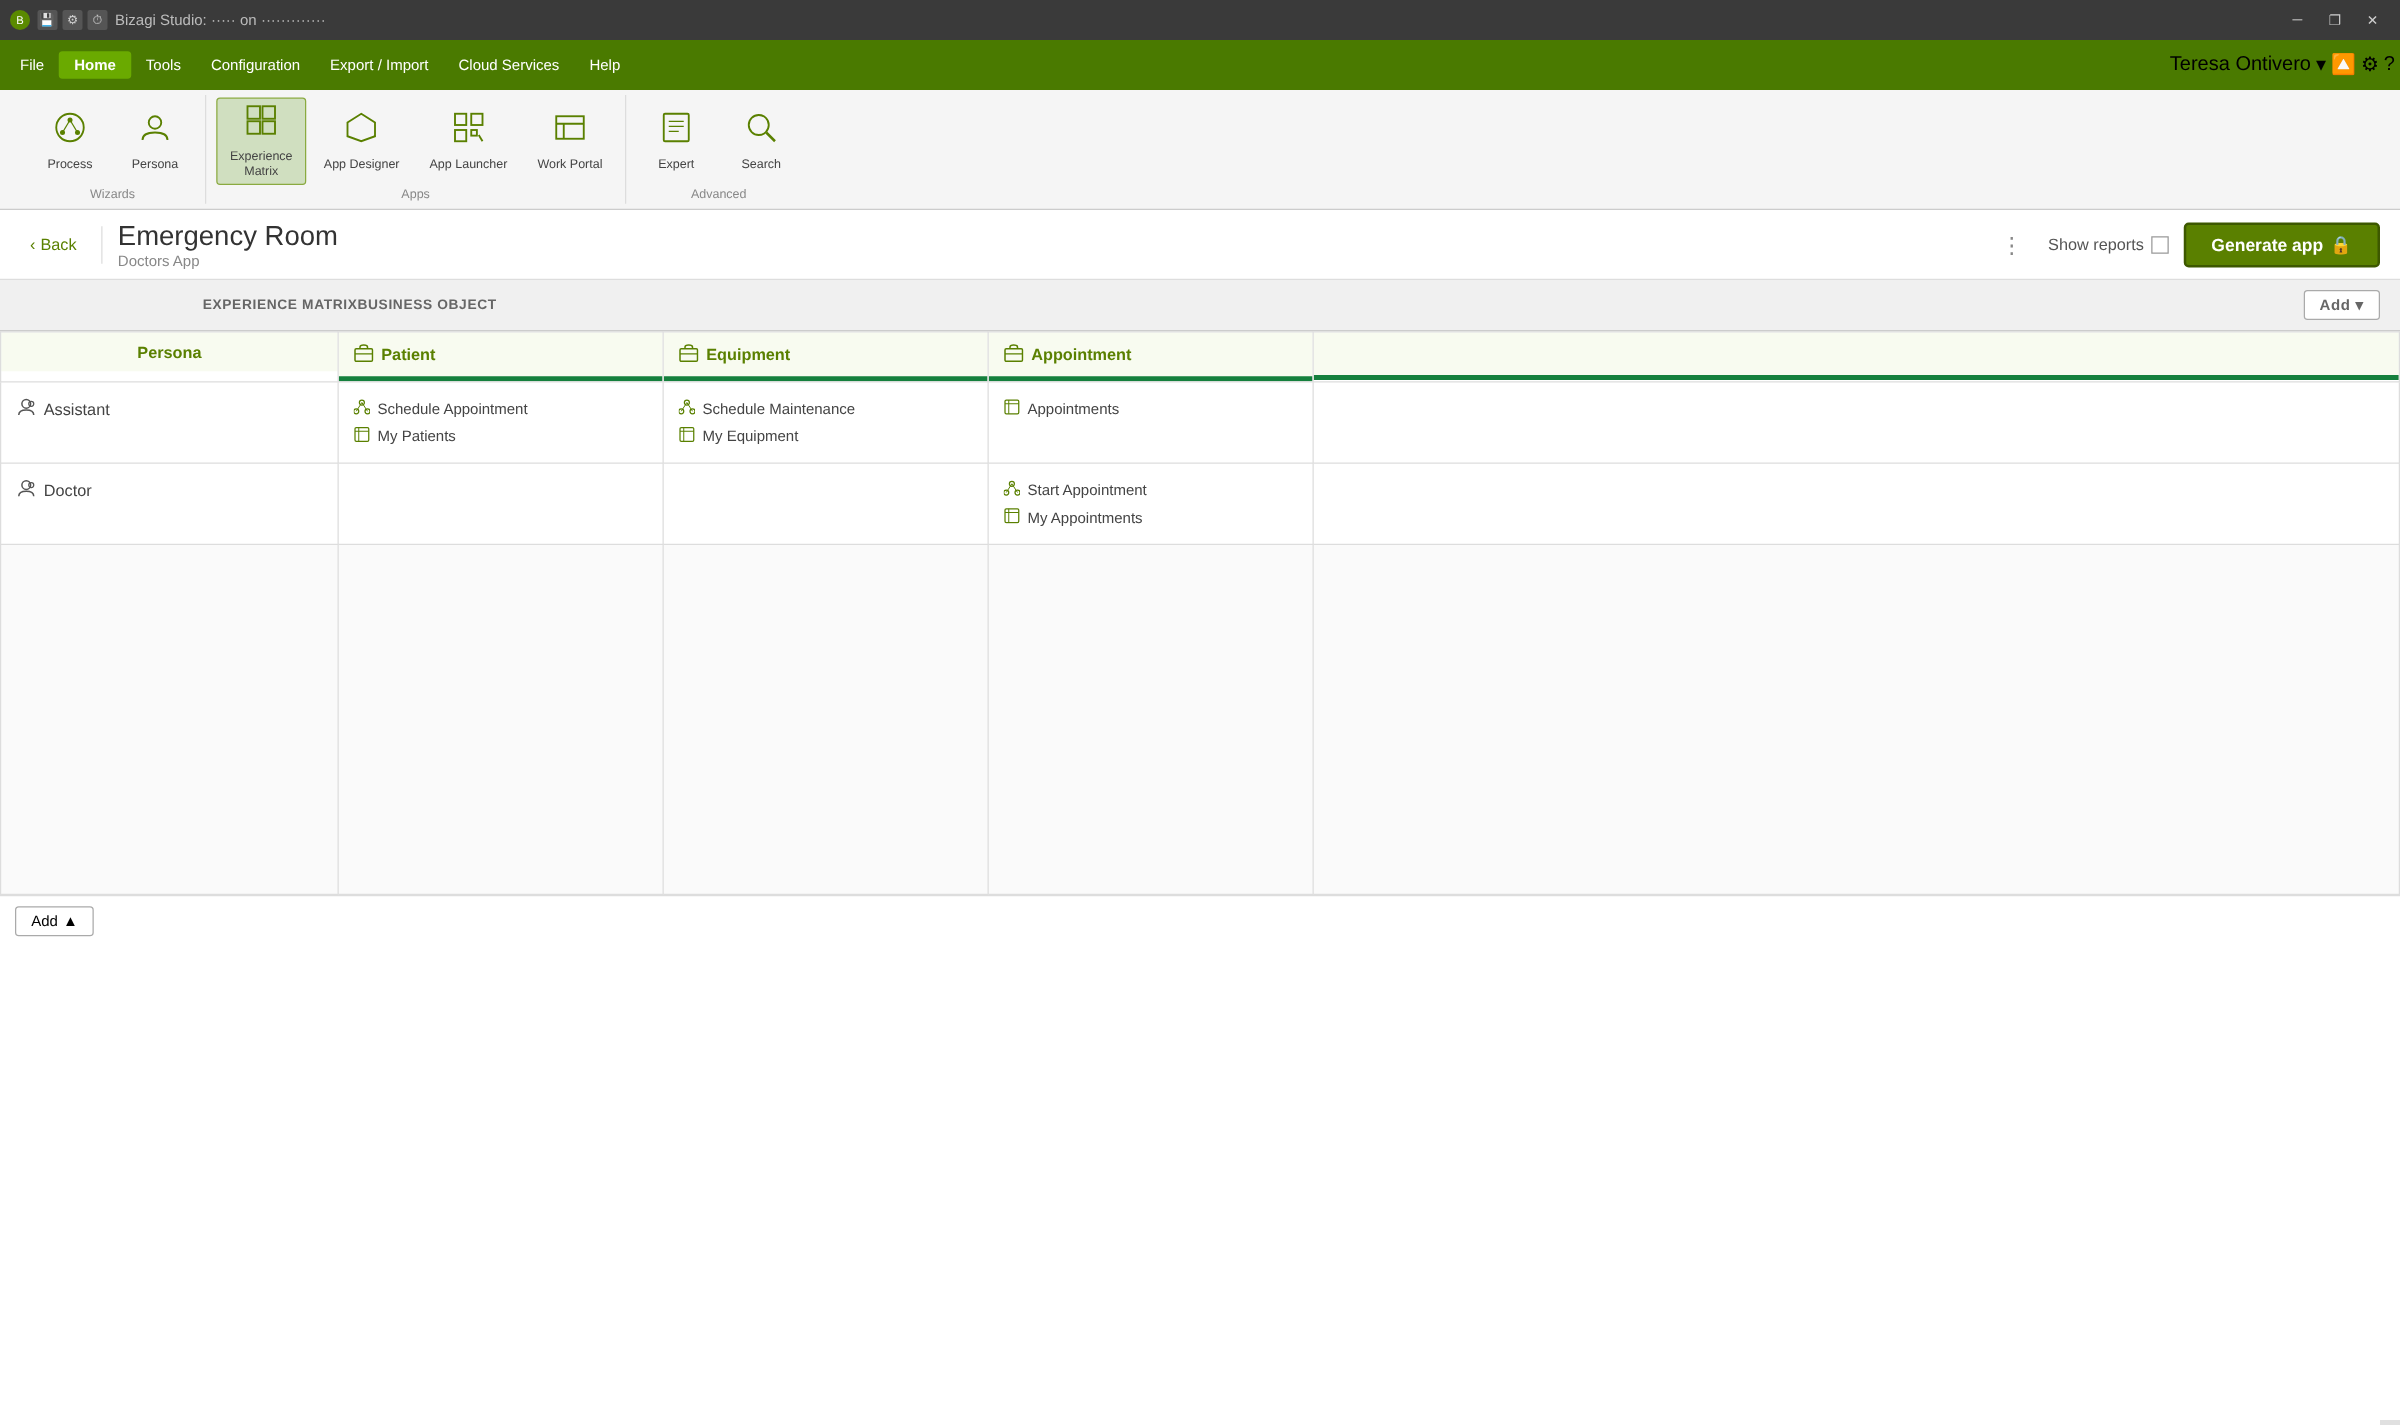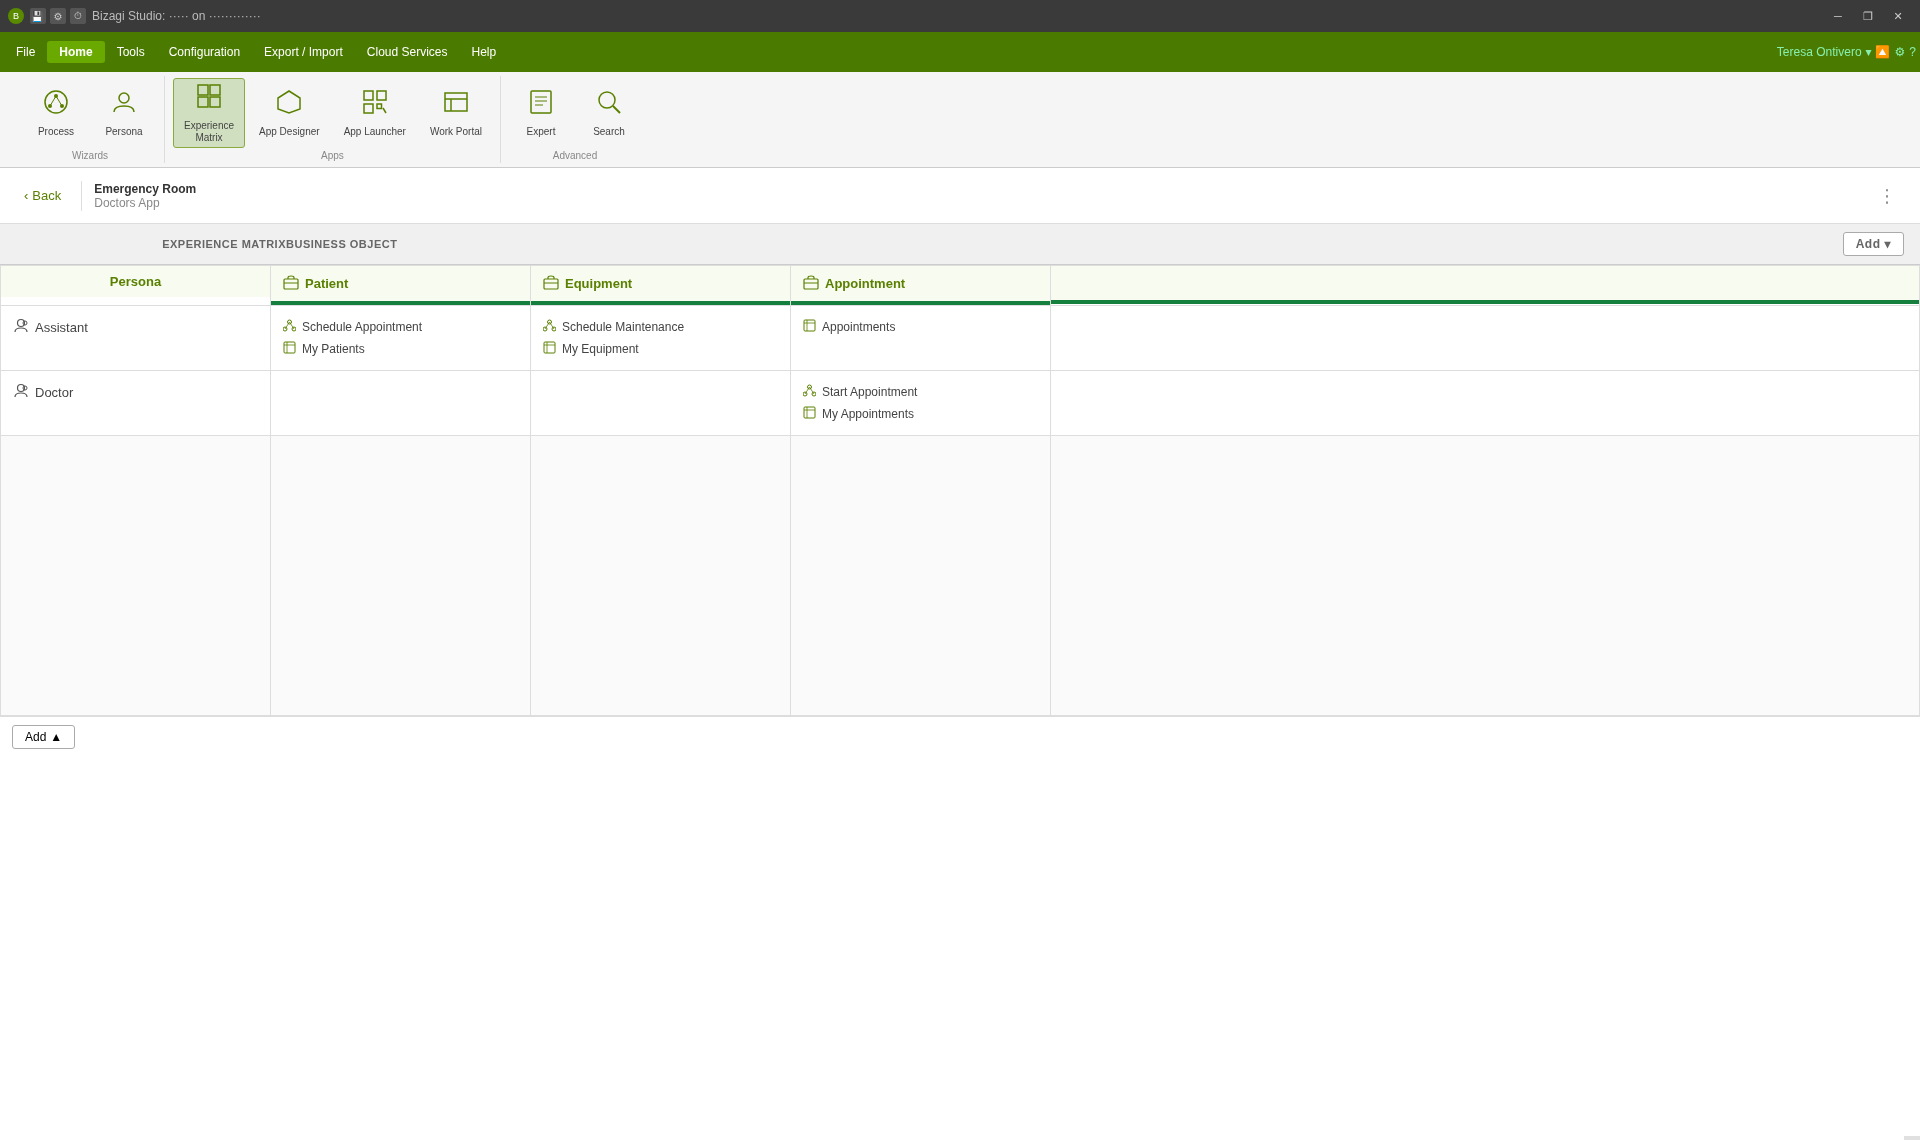--- a/index.html
+++ b/index.html
@@ -36,21 +36,21 @@
     .menu-item {
       padding: 4px 12px;
       color: #fff;
       font-size: 12px;
       cursor: pointer;
       border-radius: 3px;
     }
     .menu-item:hover, .menu-item.active { background: #5c9200; }
     .menu-item.active { background: #6aaa00; font-weight: bold; }
     .menu-bar-right { margin-left: auto; display: flex; align-items: center; gap: 8px; }
-    .user-area { display: flex; align-items: center; gap: 4px; color: #86efac; font-size: 12px; }
+    .user-area { display: flex; align-items: center; gap: 4px; color: #000000; font-size: 16px; }
 
     
     .toolbar {
       height: 96px;
       background: #f5f5f5;
       border-bottom: 1px solid #ccc;
       display: flex;
       align-items: stretch;
       padding: 4px 16px;
     }
@@ -112,21 +112,21 @@
     .back-btn {
       display: flex;
       align-items: center;
       gap: 4px;
       color: #5a8000;
       font-size: 13px;
       cursor: pointer;
       padding: 4px 8px;
     }
     .page-title-area { flex: 1; }
-    .page-title { font-size: 12px; font-weight: bold; color: #333; }
+    .page-title { font-size: 22px; font-weight: normal; color: #333; }
     .page-subtitle { font-size: 12px; color: #888; }
     .page-header-actions { display: flex; align-items: center; gap: 12px; }
     .show-reports { display: flex; align-items: center; gap: 6px; font-size: 13px; color: #555; }
     .generate-btn {
       background: #5a8000;
       color: white;
       border: 2px solid #3d5800;
       padding: 8px 20px;
       font-size: 14px;
       font-weight: bold;
@@ -441,20 +441,30 @@
     <div class="back-btn">
       <span>‹</span>
       <span>Back</span>
     </div>
     <div style="width:1px;height:30px;background:#ddd;"></div>
     <div class="page-title-area">
       <div class="page-title">Emergency Room</div>
       <div class="page-subtitle">Doctors App</div>
     </div>
     <div class="more-btn">⋮</div>
+    <div class="page-header-actions">
+      <div class="show-reports">
+        <span>Show reports</span>
+        <div class="checkbox-custom"></div>
+      </div>
+      <button class="generate-btn">
+        <span>Generate app</span>
+        <span>🔒</span>
+      </button>
+    </div>
   </div>
 
   <div class="matrix-container">
 
     <div class="matrix-header-bar">
       <div class="left">EXPERIENCE MATRIX</div>
       <div class="right">
         <span>BUSINESS OBJECT</span>
         <div class="add-dropdown-btn">
           <span>Add</span>

